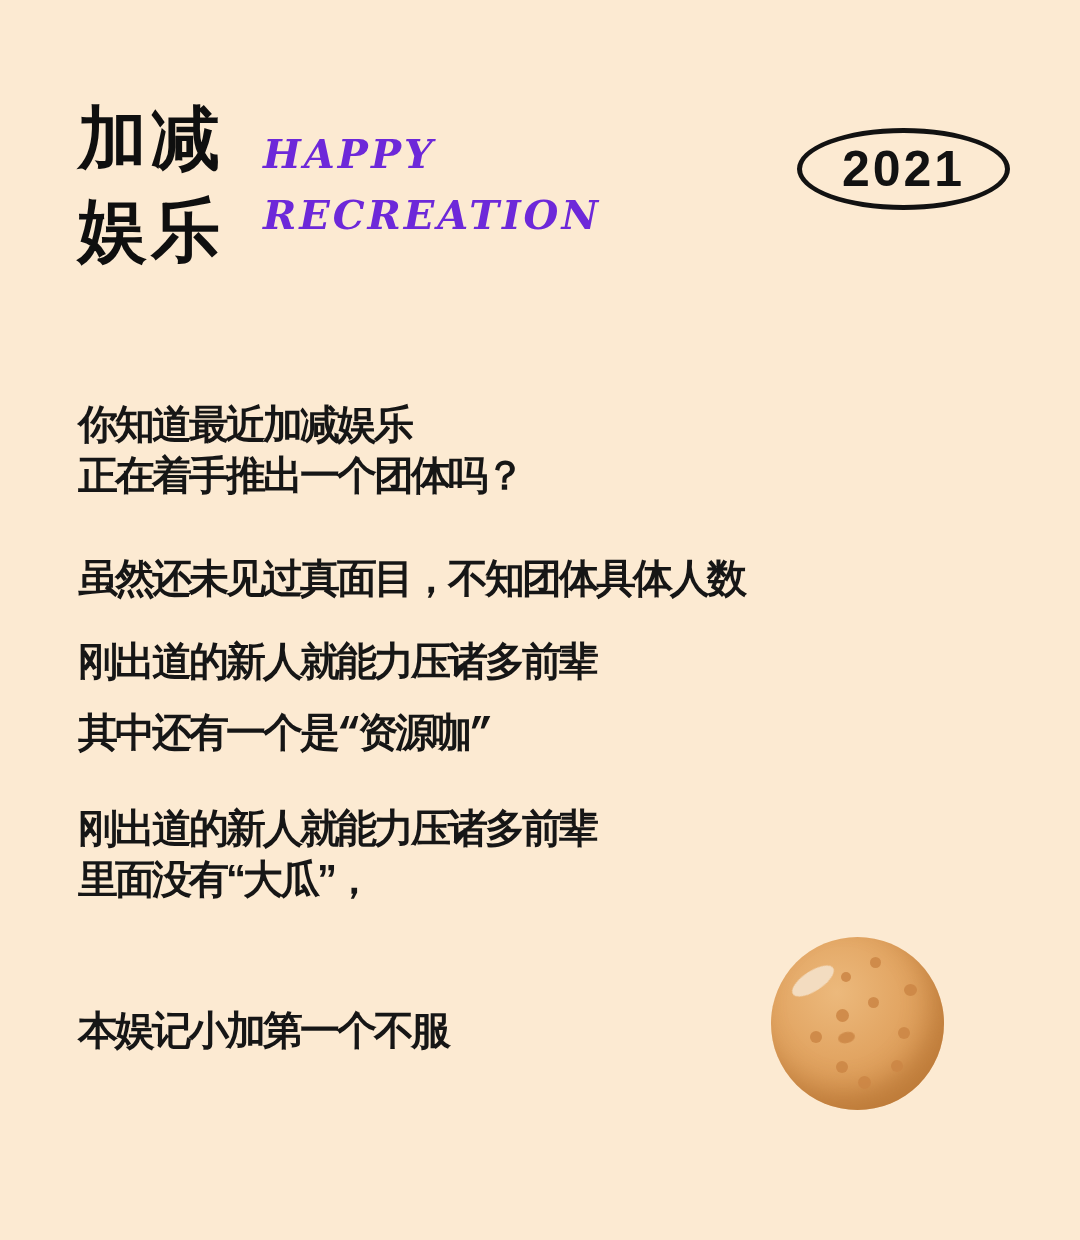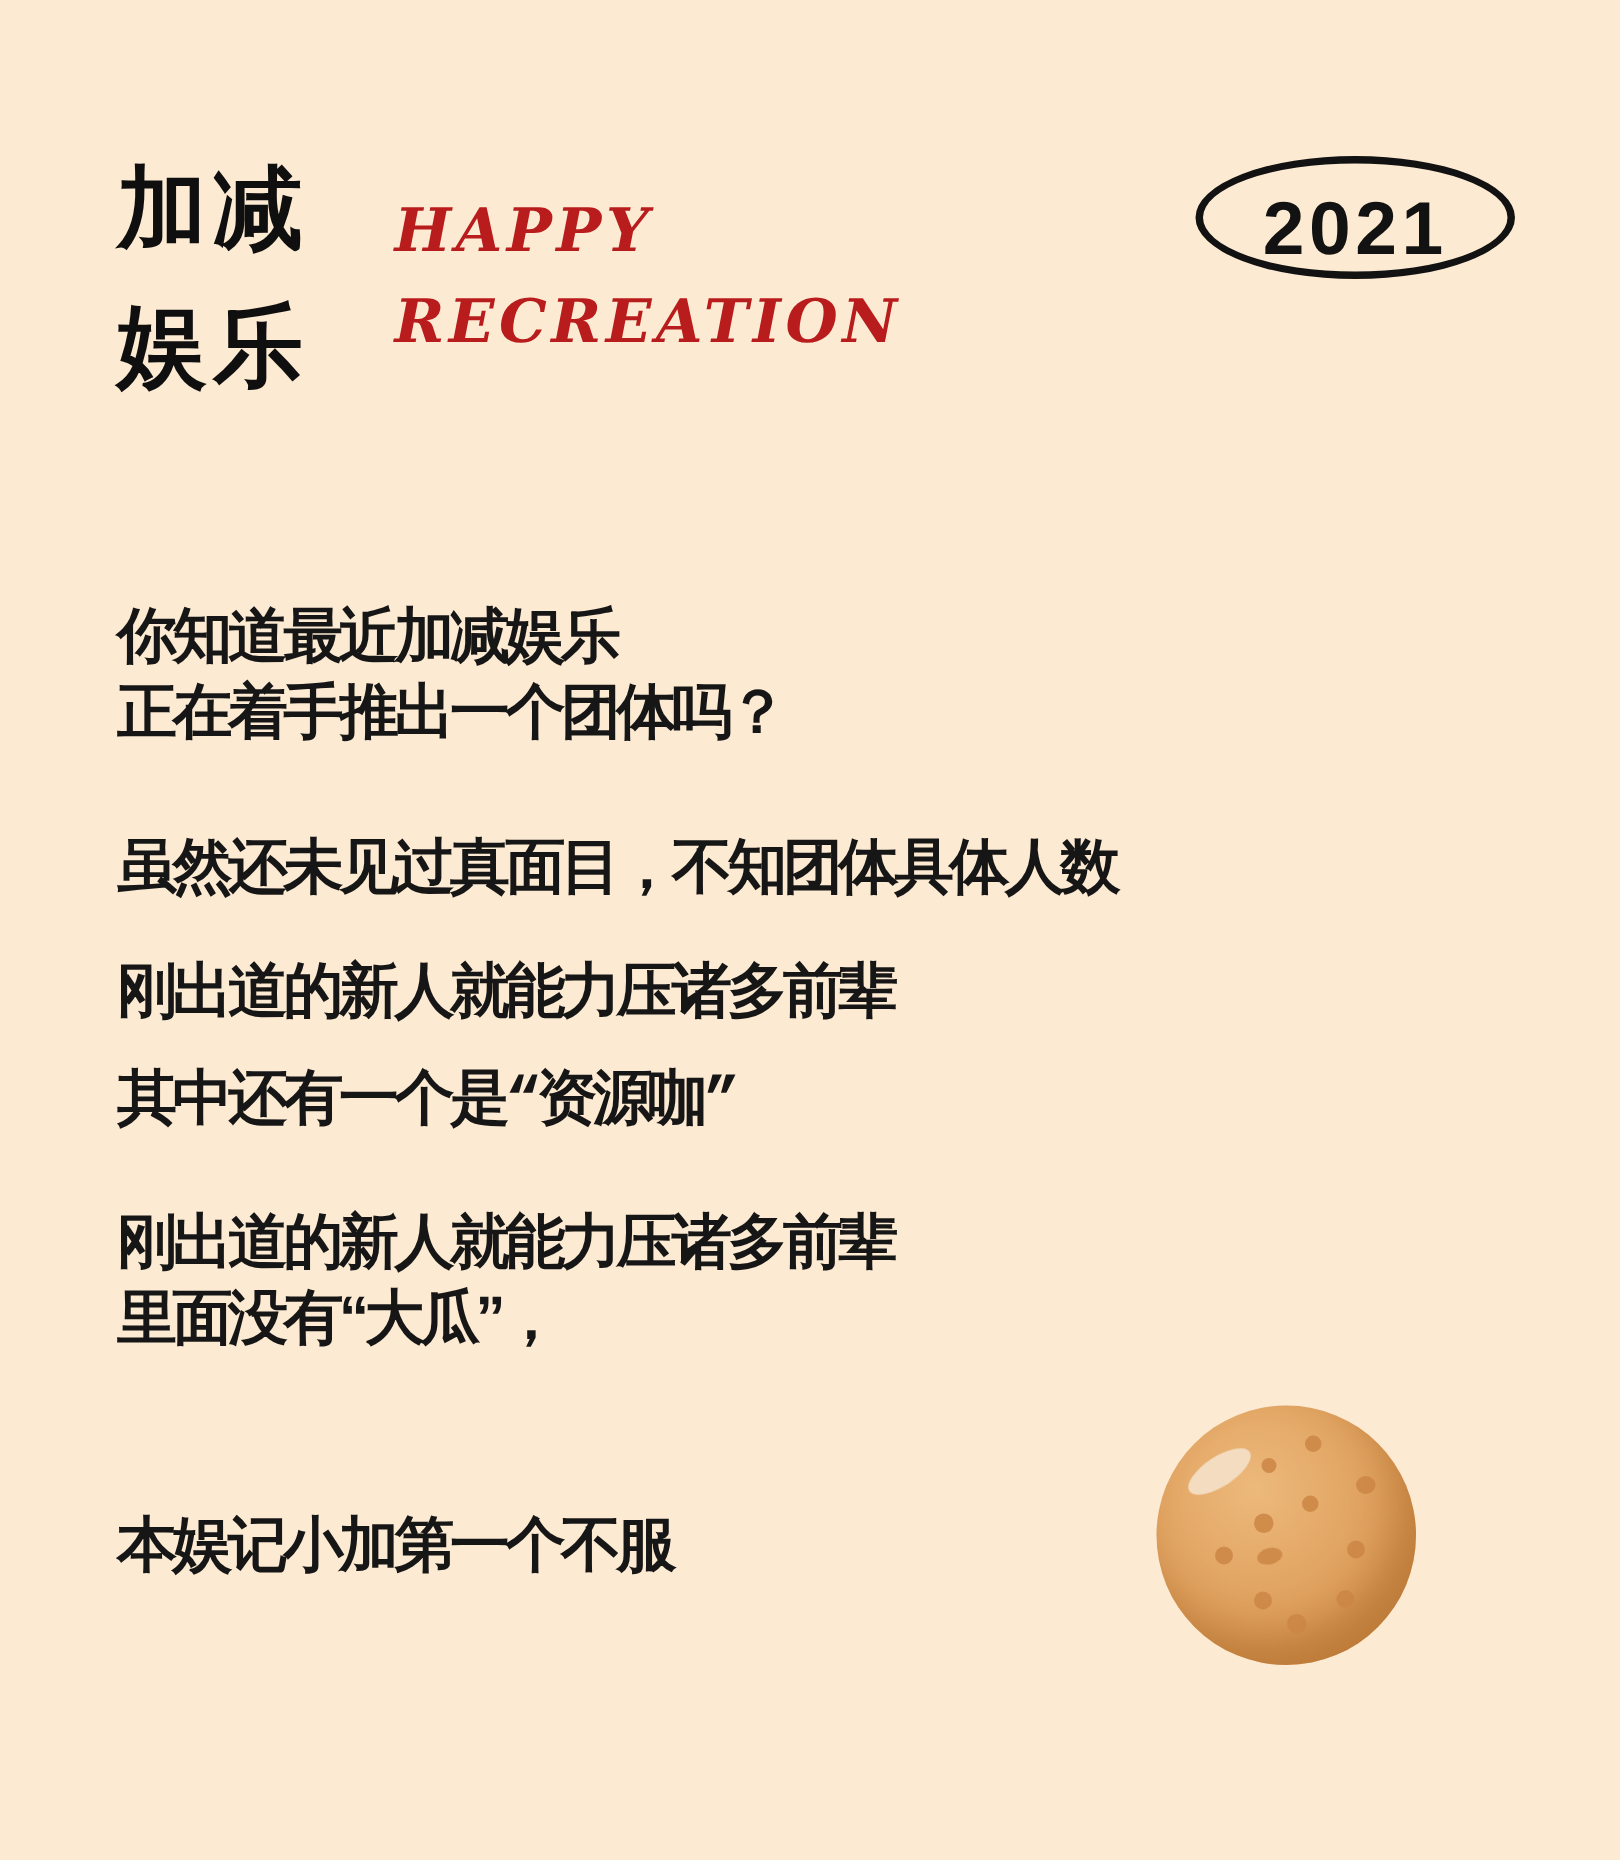--- a/index.html
+++ b/index.html
@@ -9,35 +9,35 @@
     font-family:"Liberation Sans", sans-serif;
   }
   .poster {
     position:relative; width:1080px; height:1240px;
     background:#fcead2; overflow:hidden; color:#141414;
   }
 
   
   .brand-cn {
     position:absolute; left:78px; top:93px;
-    font-size:60px; font-weight:900; line-height:92px;
+    font-size:69px; font-weight:900; line-height:92px;
     letter-spacing:4px; color:#0f0f0f;
   }
   .brand-en {
     position:absolute; left:263px; top:123px;
     font-family:"DejaVu Serif","Liberation Serif",serif;
     font-style:italic; font-weight:700;
     font-size:40px; line-height:61px; letter-spacing:3px;
-    color:#b91c1c; white-space:nowrap;
+    color:#6d28d9; white-space:nowrap;
   }
   .year-badge {
-    position:absolute; left:797px; top:104px;
+    position:absolute; left:797px; top:128px;
     width:203px; height:72px;
     border:5px solid #121212; border-radius:50%;
-    display:flex; align-items:flex-end; justify-content:center;
+    display:flex; align-items:center; justify-content:center;
     font-size:50px; font-weight:800; letter-spacing:3px; color:#121212;
     background:transparent;
   }
 
   
   .article { position:absolute; left:78px; top:0; width:930px; }
   .article p {
     position:absolute; left:0; margin:0;
     font-size:40px; line-height:46px; font-weight:700;
     letter-spacing:-3px; white-space:nowrap; color:#161616;

